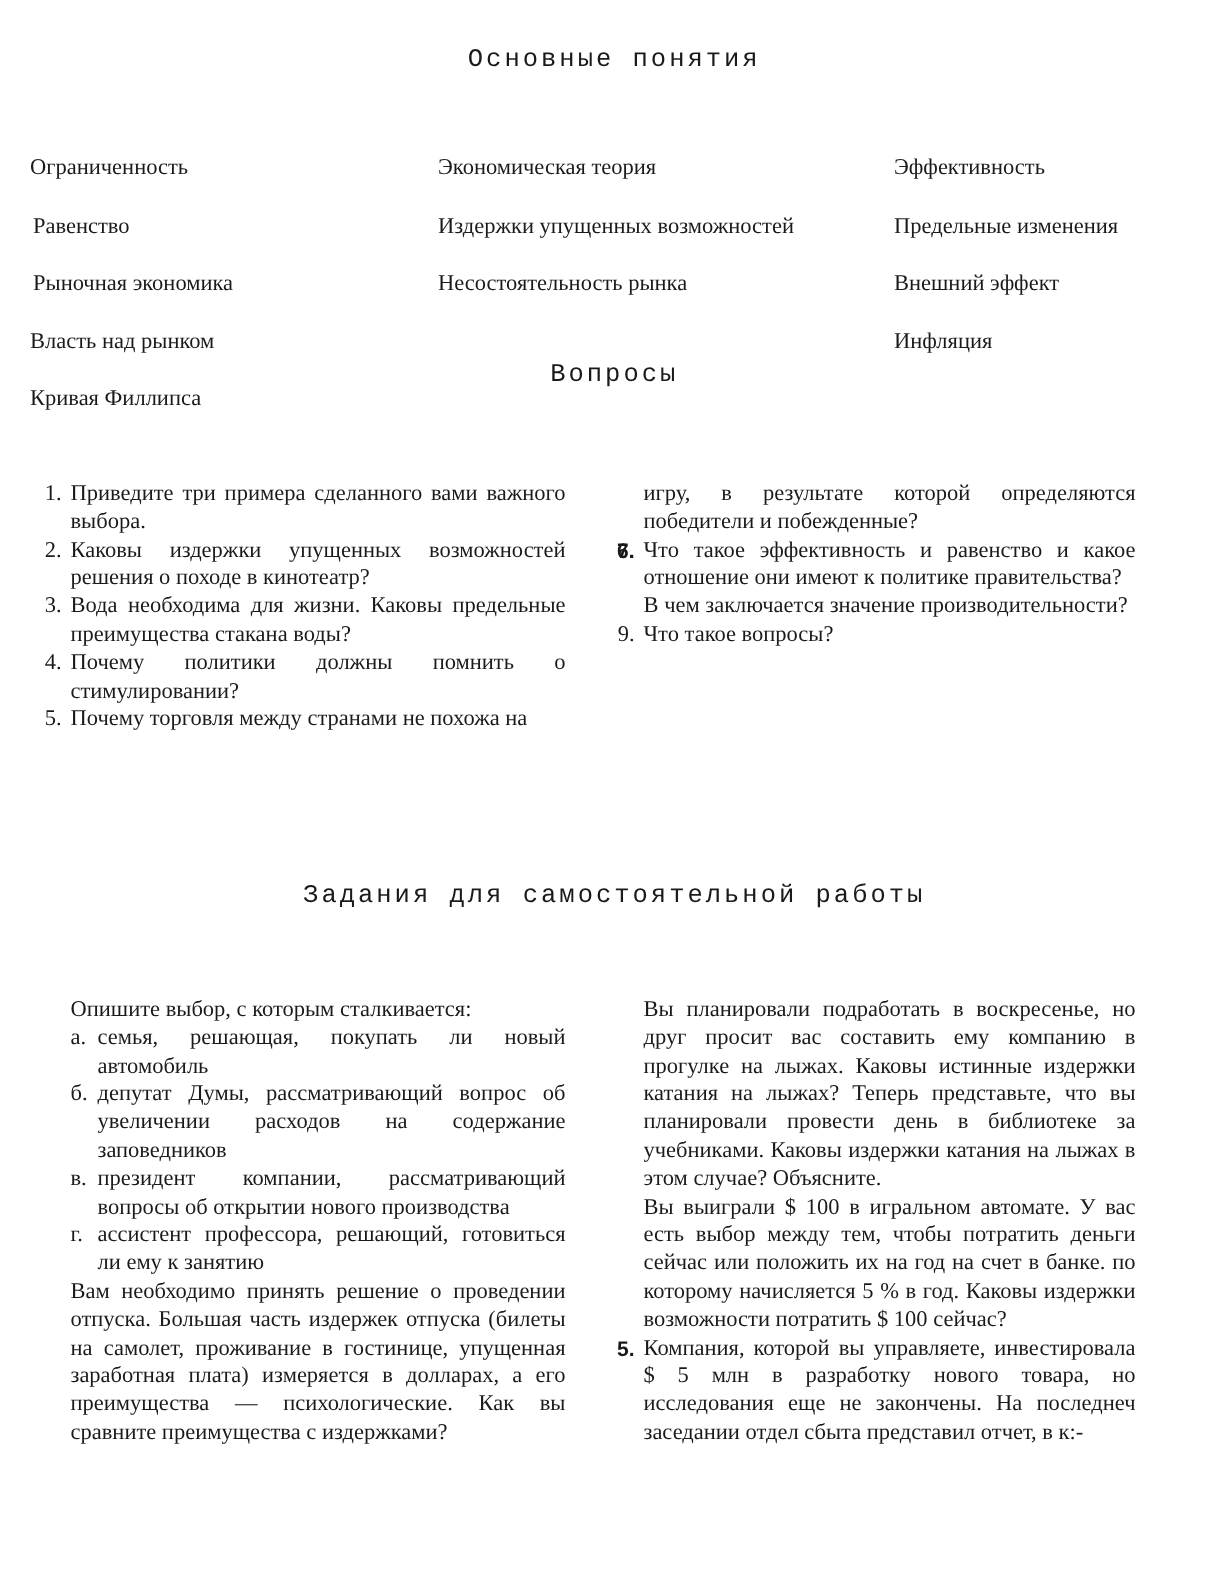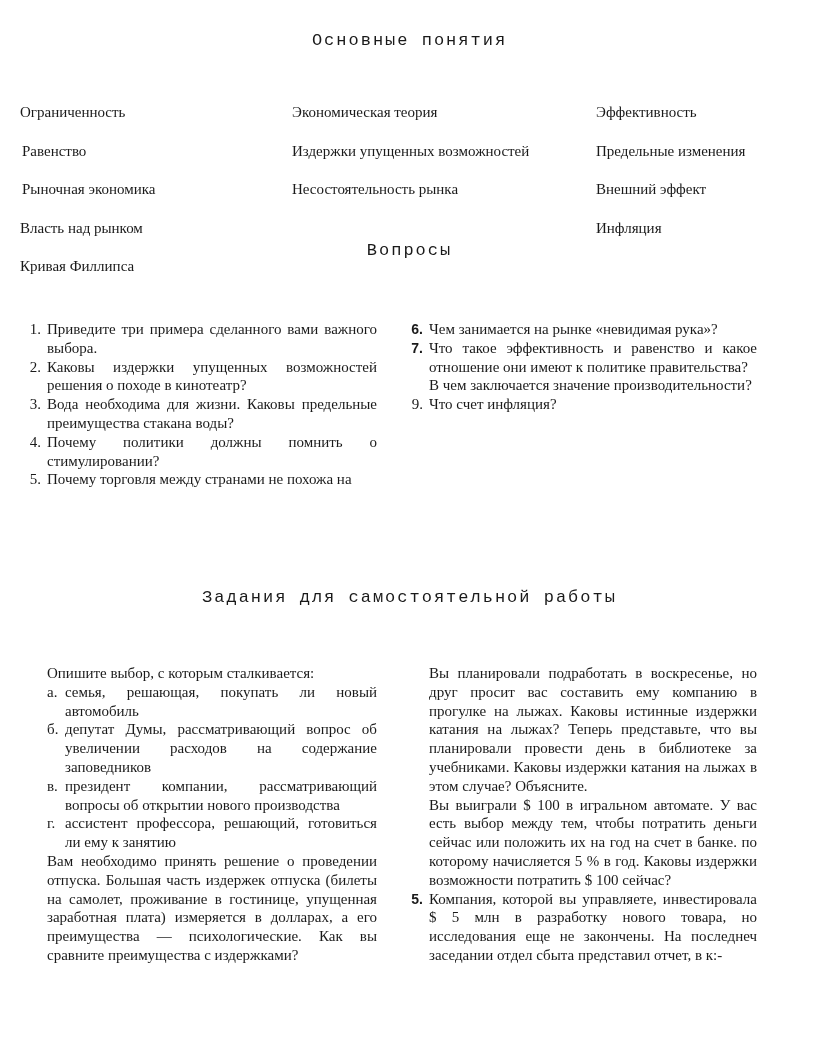--- a/index.html
+++ b/index.html
@@ -54,24 +54,25 @@
 
 <div class="col" style="left:19px; top:320px; width:358px;">
   <div class="item"><span class="num">1.</span><span>Приведите три примера сделанного вами важного выбора.</span></div>
   <div class="item"><span class="num">2.</span><span>Каковы издержки упущенных возможностей решения о походе в кинотеатр?</span></div>
   <div class="item"><span class="num">3.</span><span>Вода необходима для жизни. Каковы предельные преимущества стакана воды?</span></div>
   <div class="item"><span class="num">4.</span><span>Почему политики должны помнить о стимулировании?</span></div>
   <div class="item"><span class="num">5.</span><span>Почему торговля между странами не похожа на</span></div>
 </div>
 
 <div class="col" style="left:401px; top:320px; width:356px;">
-  <div class="item"><span class="num bold">6.</span><span>Чем занимается на рынке «невидимая рука»?</span></div>
+  <div class="cont">игру, в результате которой определяются победители и побежденные?</div>
+  <div class="item"><span class="num bold">6.</span></div>
   <div class="item"><span class="num bold">7.</span><span>Что такое эффективность и равенство и какое отношение они имеют к политике правительства?</span></div>
   <div class="cont">В чем заключается значение производительности?</div>
-  <div class="item"><span class="num">9.</span><span>Что счет инфляция?</span></div>
+  <div class="item"><span class="num">9.</span><span>Что такое вопросы?</span></div>
 </div>
 
 <div class="heading" style="top:588px;">Задания для самостоятельной работы</div>
 
 <div class="col" style="left:47px; top:664px; width:330px;">
   <div class="para">Опишите выбор, с которым сталкивается:</div>
   <div class="sub"><span class="num">а.</span><span>семья, решающая, покупать ли новый автомобиль</span></div>
   <div class="sub"><span class="num">б.</span><span>депутат Думы, рассматривающий вопрос об увеличении расходов на содержание заповедников</span></div>
   <div class="sub"><span class="num">в.</span><span>президент компании, рассматривающий вопросы об открытии нового производства</span></div>
   <div class="sub"><span class="num">г.</span><span>ассистент профессора, решающий, готовиться ли ему к занятию</span></div>

